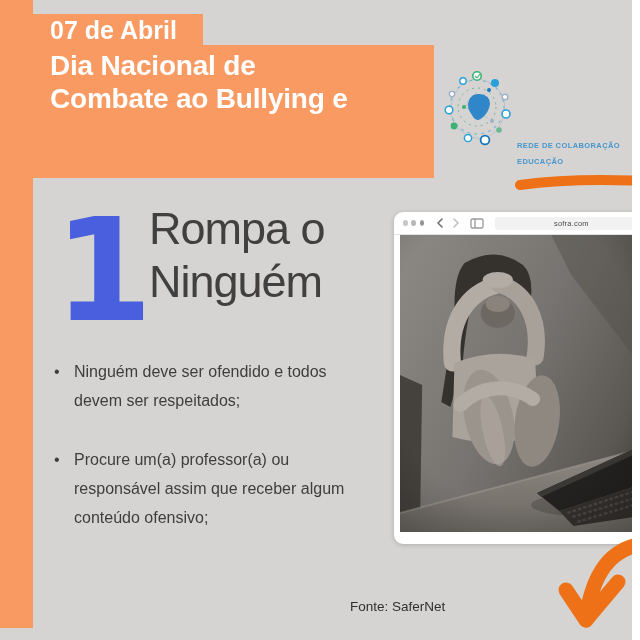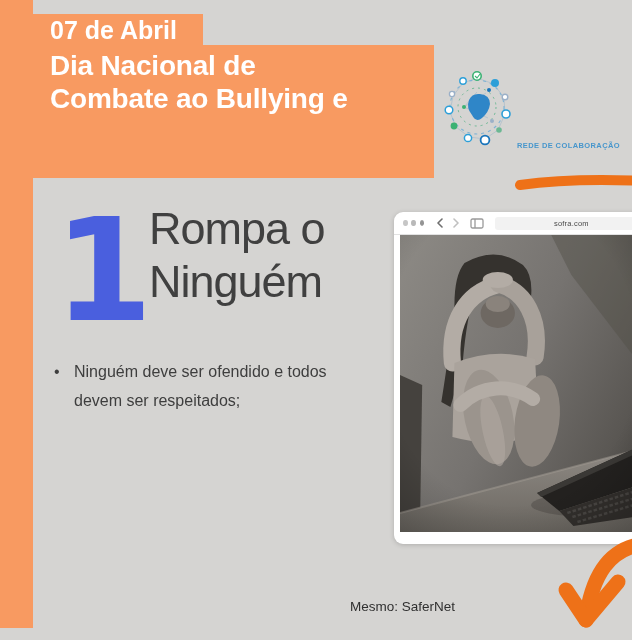--- a/index.html
+++ b/index.html
@@ -85,39 +85,41 @@
       <circle cx="12" cy="60" r="3.4" fill="#3bb273"></circle>
       <circle cx="7" cy="44" r="3.8" fill="#ffffff" stroke="#2d9fd8" stroke-width="1.5"></circle>
       <circle cx="10" cy="28" r="2.6" fill="#ffffff" stroke="#9bb0c8" stroke-width="1.3"></circle>
       <circle cx="21" cy="15" r="3.2" fill="#ffffff" stroke="#2d9fd8" stroke-width="1.4"></circle>
       <circle cx="22" cy="41" r="2" fill="#3bb273"></circle>
       <circle cx="47" cy="24" r="2" fill="#1b75bb"></circle>
       <circle cx="50" cy="55" r="2" fill="#9bb0c8"></circle>
     </svg>
     <div class="logo-text">
       <div>REDE DE COLABORAÇÃO</div>
+      <div>EDUCAÇÃO</div>
     </div>
   </div>
 
   <svg class="brush-svg" viewBox="0 0 128 22">
     <path d="M8 13 Q 60 6 130 9" stroke="#ee7118" stroke-width="10" fill="none" stroke-linecap="round"></path>
   </svg>
 
   <div class="step-number">1</div>
 
   <div class="step-title">
     <div>Rompa o</div>
     <div>Ninguém</div>
   </div>
 
   <ul class="bullet-list">
     <li>Ninguém deve ser ofendido e todos devem ser respeitados;</li>
+    <li>Procure um(a) professor(a) ou responsável assim que receber algum conteúdo ofensivo;</li>
   </ul>
 
-  <div class="source-label">Mesmo: SaferNet</div>
+  <div class="source-label">Fonte: SaferNet</div>
 
   <div class="browser-window">
     <div class="chrome-bar">
       <span class="dot dot1"></span>
       <span class="dot dot2"></span>
       <span class="dot dot3"></span>
       <span class="nav-chev">
         <svg width="8" height="10" viewBox="0 0 8 10">
             <path d="M6 1 L2 5 L6 9" stroke="#6f6f6f" stroke-width="1.6" fill="none" stroke-linecap="round" stroke-linejoin="round"></path>
           </svg>

